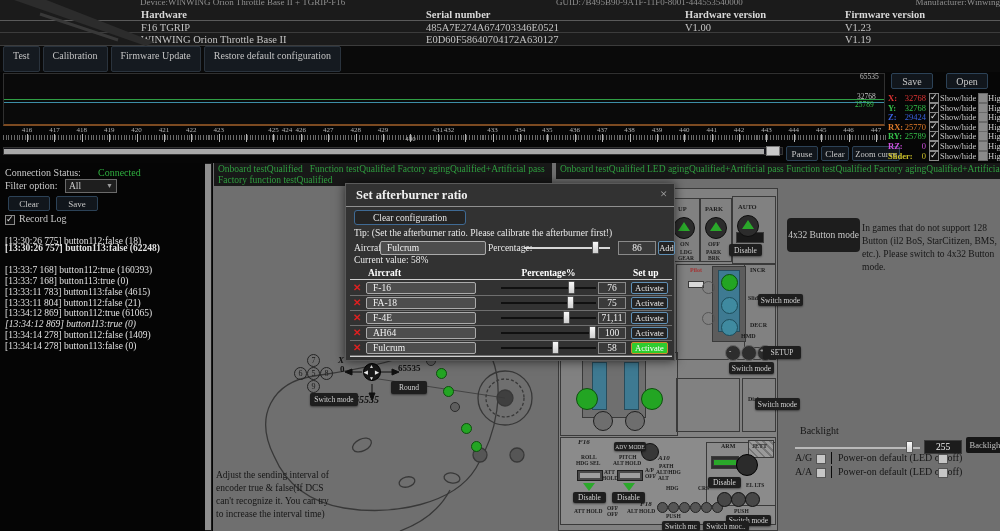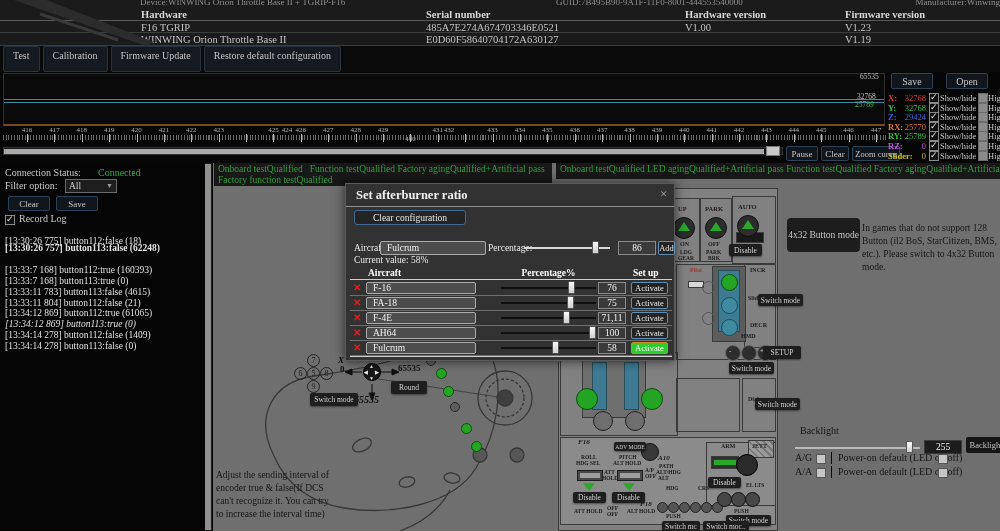--- a/index.html
+++ b/index.html
@@ -479,20 +479,21 @@
 <div class="cb lite" style="left:816px;top:468px"></div>
 <div class="vdiv" style="left:831px;top:466px;height:12px"></div>
 <div class="darktext" style="left:838px;top:466px">Power-on default (LED on/off)</div>
 <div class="cb lite" style="left:938px;top:468px"></div>
 
 <div class="abs modal">
   <div class="mtitle">Set afterburner ratio</div>
   <div class="mclose">×</div>
   <div class="mdiv"></div>
   <div class="mbtn-clear">Clear configuration</div>
+  <div class="mtip">Tip: (Set the afterburner ratio. Please calibrate the afterburner first!)</div>
   <div class="mlab" style="left:8px;top:59px">Aircraft:</div>
   <div class="nfield" style="left:34px;top:57px;width:106px;height:14px;line-height:12px">Fulcrum</div>
   <div class="mlab" style="left:142px;top:59px">Percentage:</div>
   <div class="track" style="left:178px;top:63px;width:86px"></div>
   <div class="handle" id="pct-handle" style="top: 57px; left: 245.94px;"></div>
   <div class="vfield" style="left:272px;top:57px;width:38px;height:14px;line-height:12px">86</div>
   <div class="act" style="left:312px;top:57px;width:17px;height:14px">Add</div>
   <div class="mlab" style="left:8px;top:71px">Current value: 58%</div>
   <div class="mhead" style="left:22px;top:84px">Aircraft</div>
   <div class="mhead" style="left:155px;top:84px;width:95px;text-align:center">Percentage%</div>

